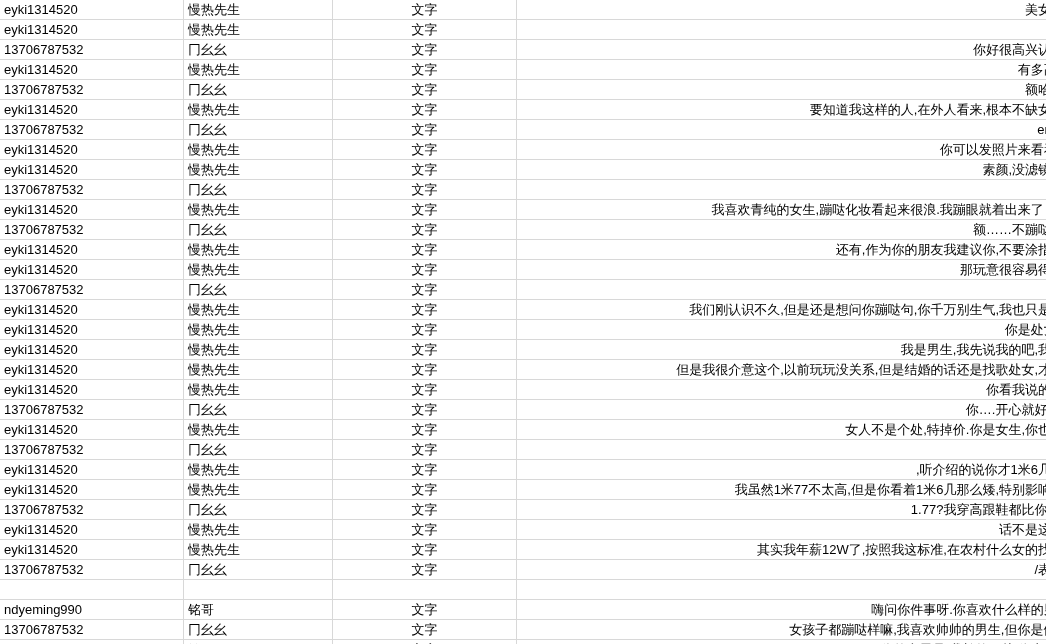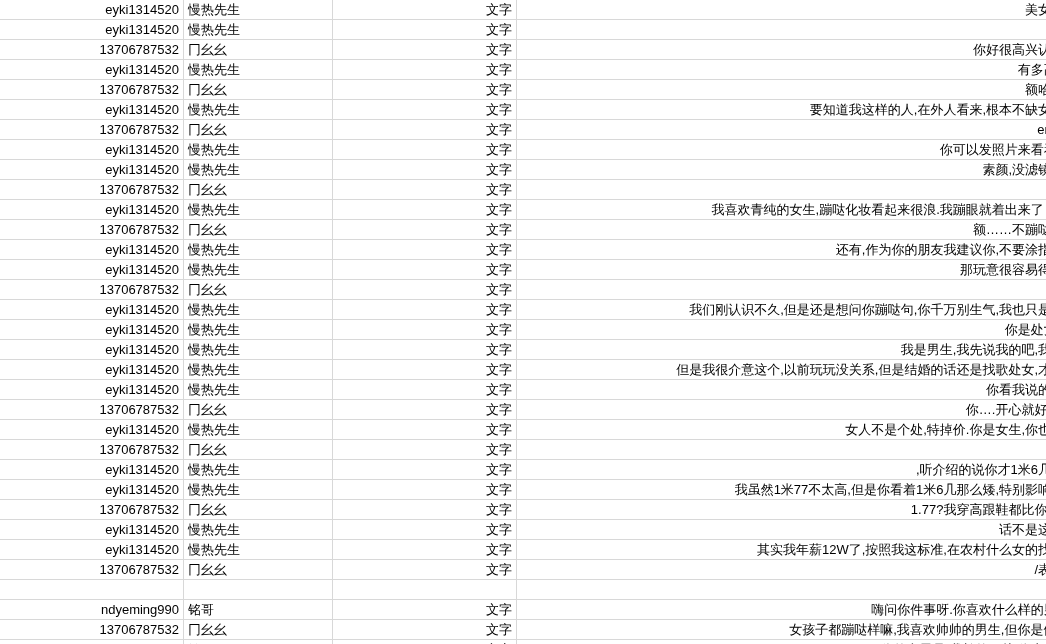--- a/index.html
+++ b/index.html
@@ -22,23 +22,23 @@
   .sheet td {
     font-size: 13px;
     line-height: 19px;
     height: 19px;
     padding: 0 4px;
     border-bottom: 1px solid #d8d8d8;
     border-right: 1px solid #d8d8d8;
     white-space: nowrap;
     overflow: hidden;
   }
-  .col-a { width: 175px; text-align: right; }
+  .col-a { width: 175px; text-align: left; }
   .col-b { width: 140px; text-align: left; }
-  .col-c { width: 175px; text-align: right; padding-left: 12px; }
+  .col-c { width: 175px; text-align: center; padding-left: 12px; }
   .col-d { width: 556px; text-align: right; padding-right: 10px; }
   tr.blank td {
     border-bottom: 1px solid #d8d8d8;
     border-right: 1px solid #d8d8d8;
     height: 19px;
   }
 </style>
 </head>
 <body>
 

